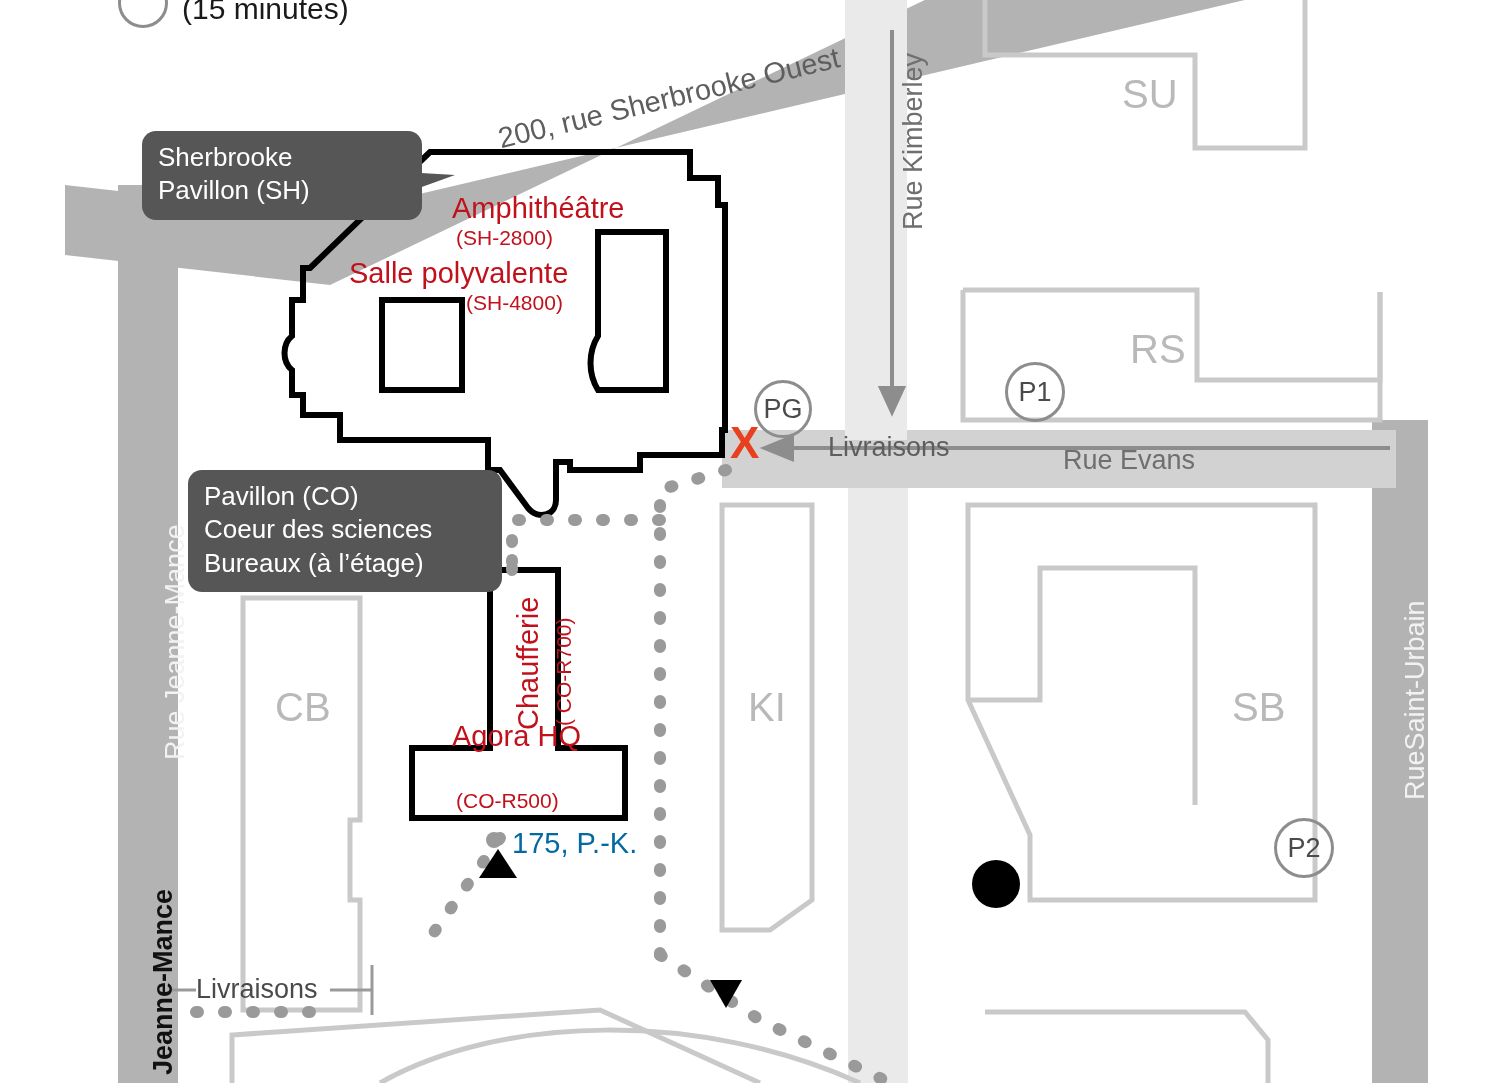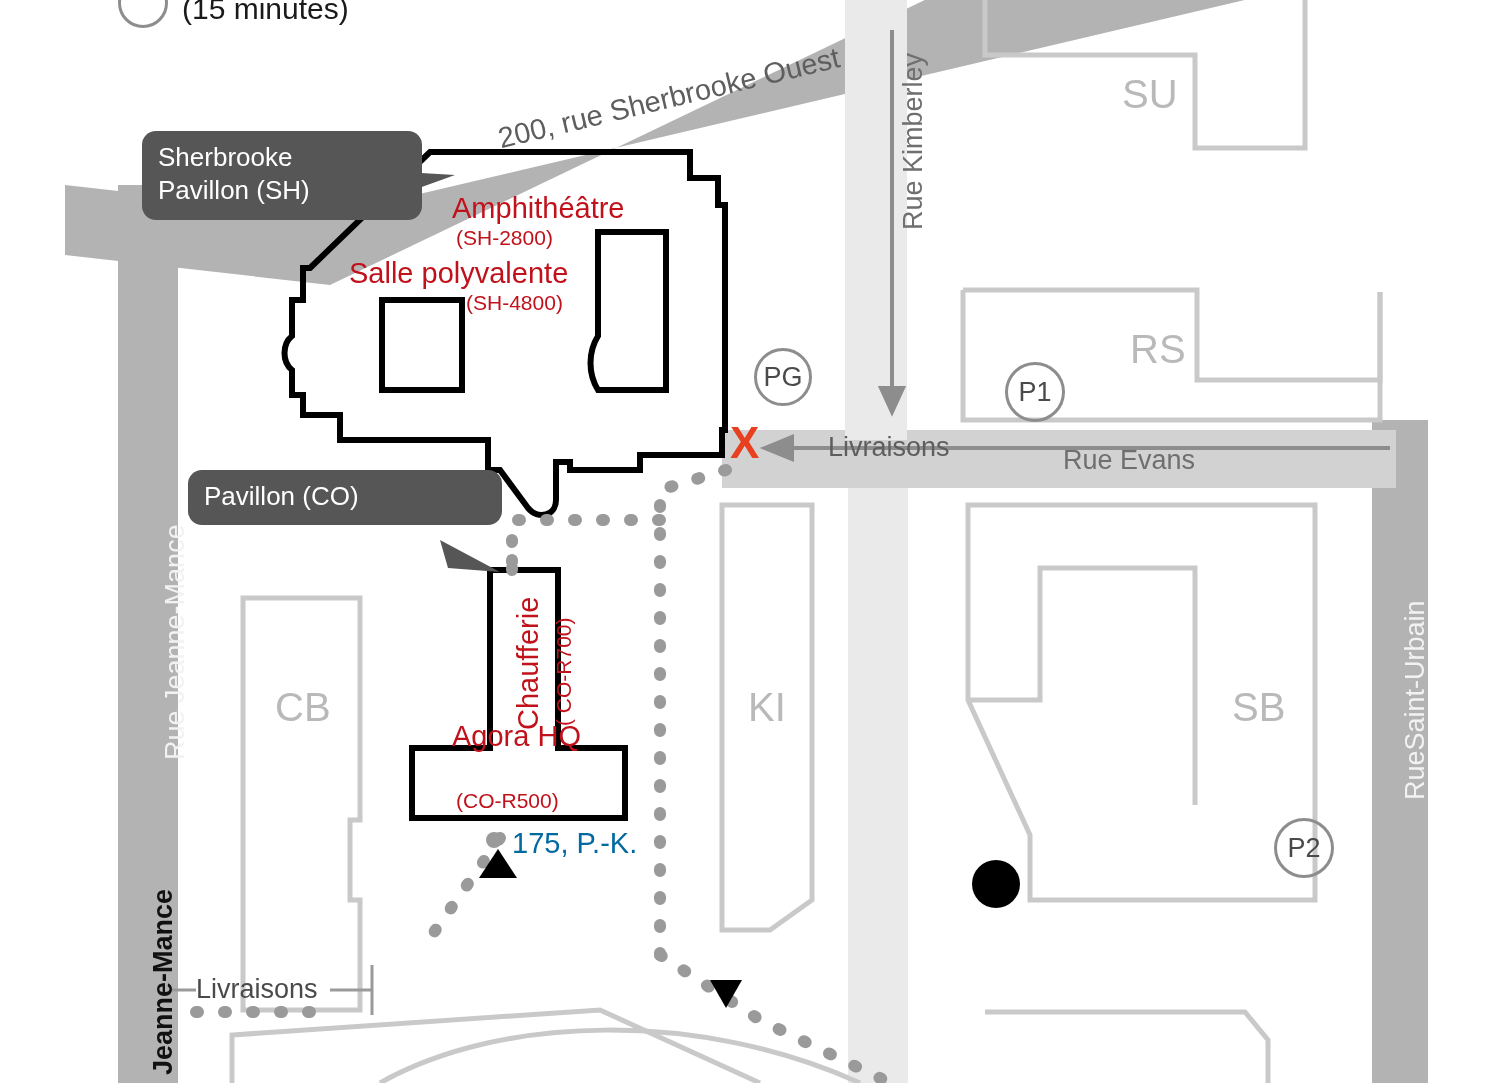--- a/index.html
+++ b/index.html
@@ -204,21 +204,21 @@
   <div class="lbl rot-90" style="left:148px; top:1075px; color:#111111; font-size:27px; font-weight:bold;">Jeanne-Mance</div>
 
   <div class="lbl rot-90" style="left:1400px; top:800px; color:#f2f2f2; font-size:27px;">RueSaint-Urbain</div>
 
   <div class="lbl bldg-code" style="left:1122px; top:72px;">SU</div>
   <div class="lbl bldg-code" style="left:1130px; top:327px;">RS</div>
   <div class="lbl bldg-code" style="left:275px; top:685px;">CB</div>
   <div class="lbl bldg-code" style="left:748px; top:685px;">KI</div>
   <div class="lbl bldg-code" style="left:1232px; top:685px;">SB</div>
 
-  <div class="circle-badge" style="left:754px; top:348px; width:52px; height:52px;">
+  <div class="circle-badge" style="left:754px; top:380px; width:52px; height:52px;">
     <span>PG</span>
   </div>
   <div class="circle-badge" style="left:1005px; top:362px; width:54px; height:54px;">
     <span>P1</span>
   </div>
   <div class="circle-badge" style="left:1274px; top:818px; width:54px; height:54px;">
     <span>P2</span>
   </div>
 
   <div class="x-mark" style="left:730px; top:418px;">X</div>
@@ -237,15 +237,17 @@
 
   <div class="lbl small-txt" style="left:512px; top:827px;">175, P.-K.</div>
 
   <div class="callout" style="left:142px; top:131px; width:248px;">
     <div>Sherbrooke</div>
     <div>Pavillon (SH)</div>
   </div>
 
   <div class="callout" style="left:188px; top:470px; width:282px;">
     <div>Pavillon (CO)</div>
+    <div>Coeur des sciences</div>
+    <div>Bureaux (à l’étage)</div>
   </div>
 
 </div>
 
 </body></html>

